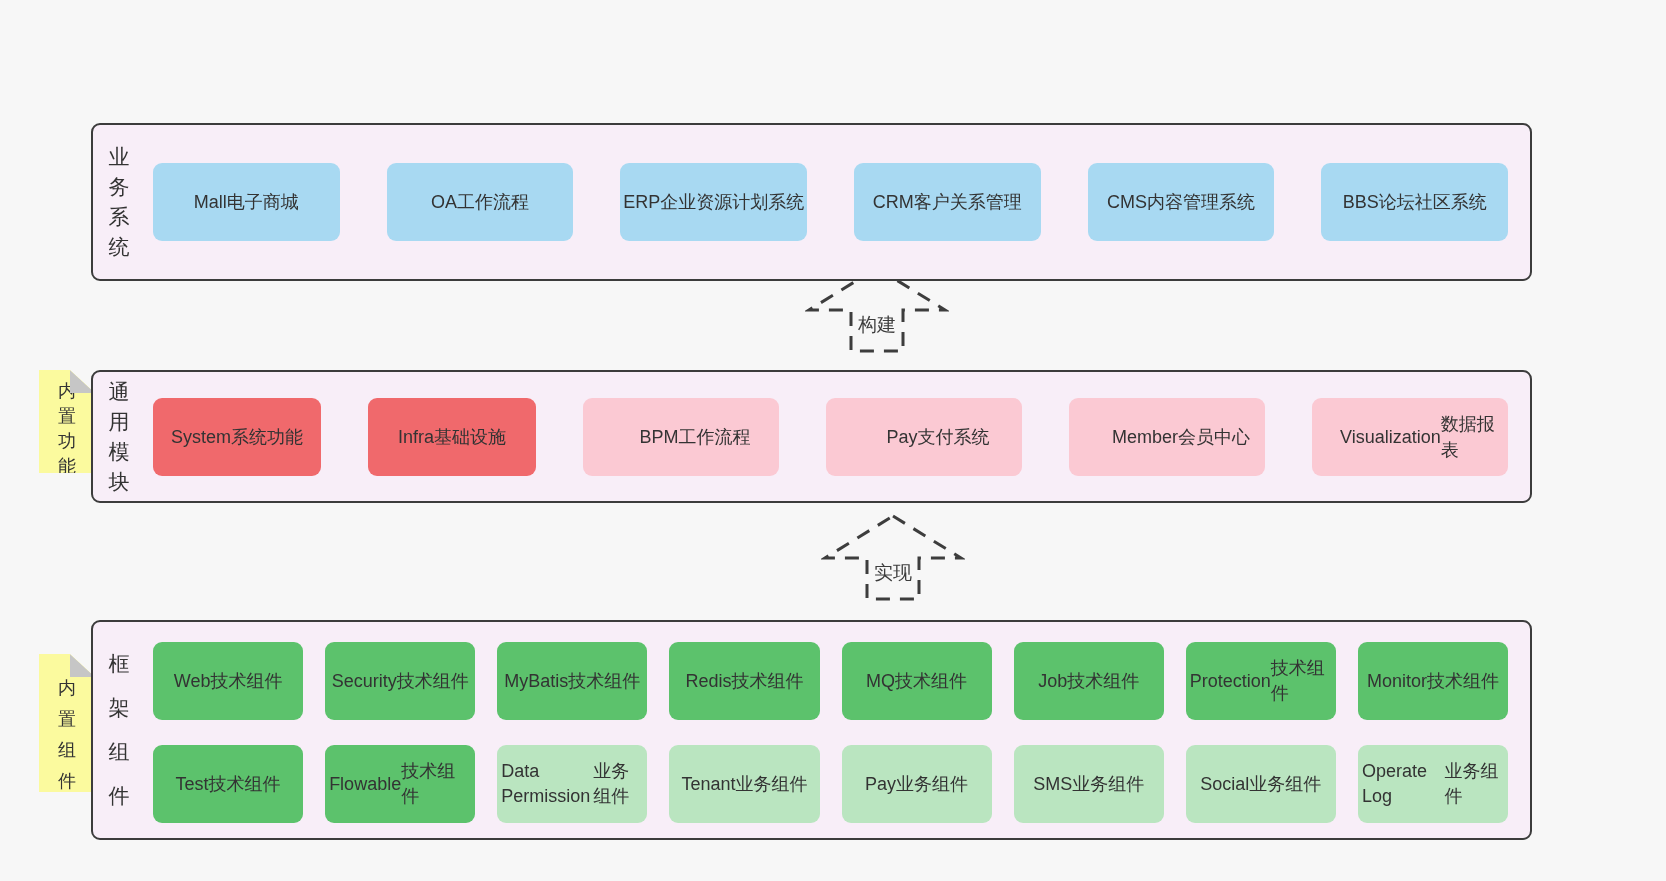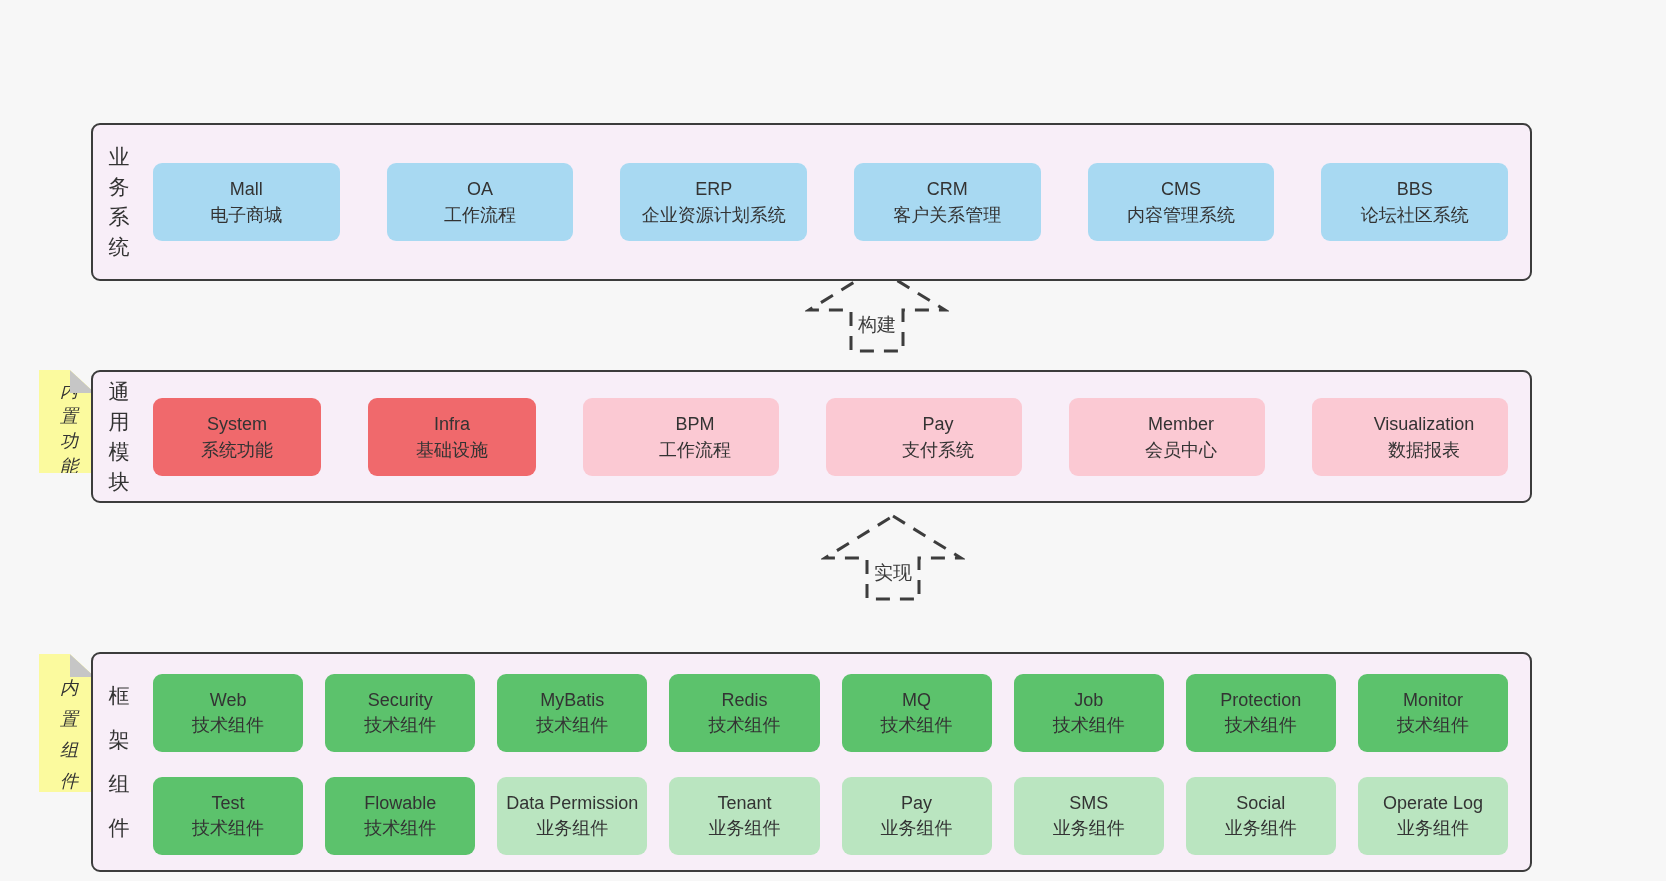--- a/index.html
+++ b/index.html
@@ -17,21 +17,21 @@
     position:absolute;left:91px;width:1441px;
     background:var(--band-bg,#f8eef8);
     border:2px solid var(--band-border,#3c3c3c);
     border-radius:9px;
     box-sizing:border-box;
     display:flex;align-items:stretch;
     z-index:2;
   }
   .band-business{top:123px;height:158px;}
   .band-modules{top:370px;height:133px;}
-  .band-framework{top:652px;height:220px;}
+  .band-framework{top:620px;height:220px;}
   .band-label{
     width:26px;margin-left:13px;
     align-self:center;
     font-size:21px;line-height:30px;
     text-align:center;word-break:break-all;
     color:#333;
   }
   .band-framework .band-label{line-height:44px;}
   
   .node-row{
@@ -39,21 +39,21 @@
     gap:47px;margin:0 22px 0 21px;
   }
   .node-grid{
     flex:1;display:grid;
     grid-template-columns:repeat(8,1fr);
     gap:25px 22px;
     margin:20px 22px 17px 21px;
   }
   .node{
     flex:1;height:78px;border-radius:9px;
-    display:flex;flex-direction:column;
+    display:flex;flex-direction:row;
     justify-content:center;align-items:center;
     font-size:18px;line-height:26px;
     text-align:left;color:#333;
   }
   .node-grid .node{height:auto;min-height:78px;line-height:25px;padding:2px 4px;box-sizing:border-box;}
   .blue{background:var(--blue,#a8d9f2);}
   .red{background:var(--red,#f0696c);}
   .pink{background:var(--pink,#fbc9d3);padding-left:28px;}
   .green{background:var(--green,#5cc26c);}
   .lgreen{background:var(--light-green,#bae5c0);}
@@ -67,22 +67,22 @@
   }
   .note-modules{top:370px;height:103px;}
   .note-framework{top:654px;height:138px;}
   .note-fold{
     position:absolute;top:0;right:0;width:25px;height:23px;
     background:var(--fold-gray,#c6c6c6);
     clip-path:polygon(0 0,100% 100%,0 100%);
   }
   .note-text{
     width:22px;font-size:18px;line-height:25px;
-    text-align:right;word-break:break-all;
-    margin-top:14px;color:#333;font-style:italic;
+    text-align:center;word-break:break-all;
+    margin-top:14px;color:#333;
   }
   .note-framework .note-text{line-height:31px;margin-top:24px;}
   
   .arrow{position:absolute;width:144px;height:90px;z-index:1;}
   .arrow-build{left:805px;top:264px;}
   .arrow-implement{left:821px;top:512px;}
   .arrow svg{display:block;width:144px;height:90px;}
   .arrow polygon{
     fill:none;stroke:#3d3d3d;stroke-width:3;
     stroke-dasharray:14 10;

